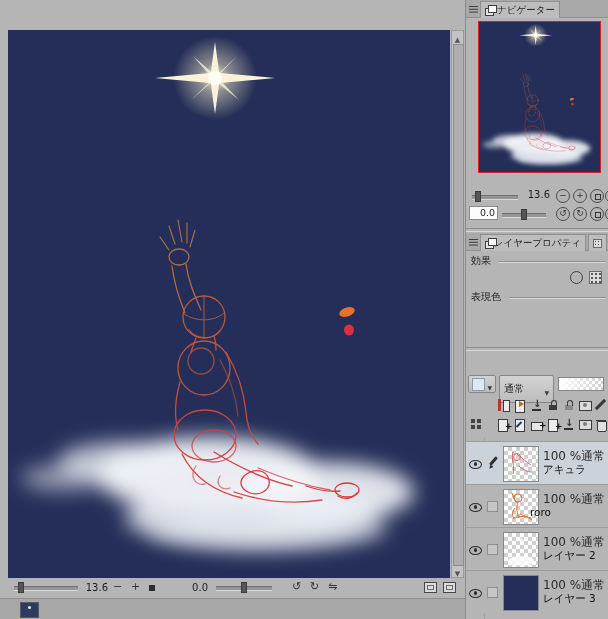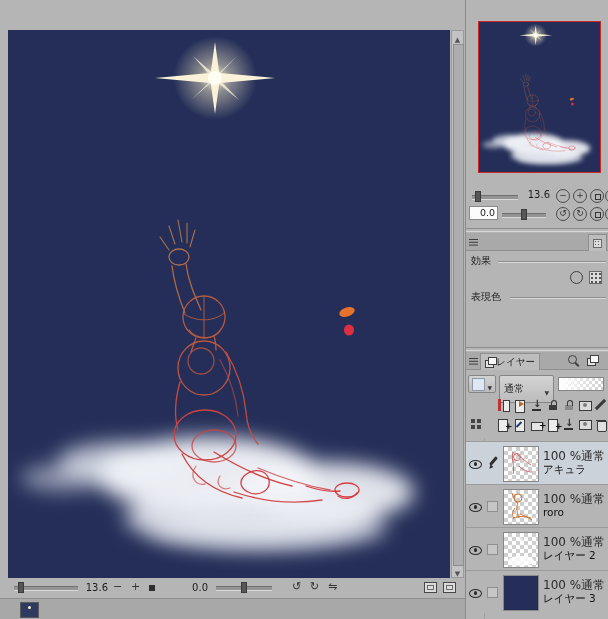--- a/index.html
+++ b/index.html
@@ -219,20 +219,27 @@
   </div>
 
   <div class="abs bstrip">
     <div class="abs previc"></div>
   </div>
 
   <div class="abs vborder"></div>
 
   <div class="abs panels">
 
+    <div class="abs phead" style="top:0;">
+      <span class="ic ic-menu" style="left:3px;top:5px;"></span>
+      <div class="ptab" style="left:14px;width:80px;">
+        <span class="ic-panel ic" style="position:relative;"></span>
+        <span>ナビゲーター</span>
+      </div>
+    </div>
     <div class="abs navthumb">
       <svg width="121" height="150" viewBox="0 0 442 548" preserveAspectRatio="none">
         <use href="#artwork"></use>
       </svg>
     </div>
     <div class="abs track" style="left:6px;top:195px;width:46px;"></div>
     <div class="abs shandle" style="left:9px;top:191px;"></div>
     <div class="abs val" style="left:54px;top:189px;width:30px;">13.6</div>
     <div class="abs cbtn g-minus" style="left:90px;top:189px;"></div>
     <div class="abs cbtn g-plus" style="left:107px;top:189px;"></div>
@@ -242,41 +249,36 @@
     <div class="abs track" style="left:36px;top:213px;width:44px;"></div>
     <div class="abs shandle" style="left:55px;top:209px;"></div>
     <div class="abs cbtn g-rotl" style="left:90px;top:207px;"></div>
     <div class="abs cbtn g-rotr" style="left:107px;top:207px;"></div>
     <div class="abs cbtn cbtn-sq" style="left:124px;top:207px;"></div>
     <div class="abs cbtn cbtn-sq" style="left:139px;top:207px;"></div>
     <div class="abs hdiv" style="top:228px;"></div>
 
     <div class="abs phead" style="top:233px;">
       <span class="ic ic-menu" style="left:3px;top:5px;"></span>
+      <div class="ptab" style="left:14px;width:106px;">
+        <span class="ic-panel ic" style="position:relative;"></span>
+        <span>レイヤープロパティ</span>
+      </div>
       <div class="ptab" style="left:122px;width:19px;">
         <span class="fx-tone" style="width:9px;height:9px;background-size:3px 3px;"></span>
       </div>
     </div>
     <div class="abs plabel" style="left:5px;top:254px;">効果</div>
     <div class="abs fline" style="left:32px;top:261px;width:108px;"></div>
     <div class="abs fx-circle" style="left:104px;top:271px;"></div>
     <div class="abs fx-tone" style="left:123px;top:271px;"></div>
     <div class="abs plabel" style="left:5px;top:290px;">表現色</div>
     <div class="abs fline" style="left:44px;top:297px;width:96px;"></div>
     <div class="abs hdiv" style="top:347px;"></div>
 
-    <div class="abs phead" style="top:352px;">
-      <span class="ic ic-menu" style="left:3px;top:357px;top:5px;"></span>
-      <div class="ptab" style="left:14px;width:60px;">
-        <span class="ic-panel ic" style="position:relative;"></span>
-        <span>レイヤー</span>
-      </div>
-      <span class="ic ic-mag" style="left:102px;top:3px;"></span>
-      <span class="ic ic-panel" style="left:121px;top:3px;"></span>
-    </div>
     <div class="abs combo" style="left:2px;top:375px;width:28px;height:18px;padding:0 3px;">
       <span style="width:11px;height:11px;background:#dfe7f2;border:1px solid #8d99ad;display:inline-block;"></span>
       <span class="g-caret" style="margin-left:auto;"></span>
     </div>
     <div class="abs combo" style="left:33px;top:375px;width:55px;height:28px;padding:0 4px;">
       <span style="font-size:10px;">通常</span>
       <span class="g-caret" style="margin-left:auto;"></span>
     </div>
     <div class="abs checker" style="left:92px;top:377px;width:46px;height:14px;border:1px solid #858585;background-size:6px 6px;background-position:0 0,3px 3px;box-sizing:border-box;">
       <span style="position:absolute;inset:0;background:linear-gradient(90deg,rgba(255,255,255,1),rgba(255,255,255,0));"></span>
@@ -327,21 +329,21 @@
             <circle cx="14" cy="8" r="4"></circle>
               <path d="M14,12 C12,18 13,23 15,28"></path>
             <path d="M9,28 C15,26 21,26 27,28"></path>
               <path d="M13,13 C10,9 9,6 8,3"></path>
             <path d="M16,24 C21,26 25,28 28,30"></path>
               <path d="M11,18 C8,22 8,26 10,29"></path>
           </g>
         </svg>
       </div>
       <div class="abs linfo" style="left:77px;top:6px;">100 %通常</div>
-      <div class="abs lname" style="left:77px;top:21px;">roro</div>
+      <div class="abs lname" style="left:64px;top:21px;">roro</div>
     </div>
 
     <div class="abs lrow" style="top:527px;">
       <span class="ic ic-eye" style="left:3px;top:15px;"></span>
       <span class="abs editsq" style="left:21px;top:16px;"></span>
       <div class="abs lthumb checker">
         <svg width="34" height="34" viewBox="0 0 34 34">
           <ellipse cx="17" cy="28" rx="13" ry="5" fill="#ffffff" opacity="0.8"></ellipse>
           <path d="M17,3 L17,11 M13,7 L21,7" stroke="#ffffff" stroke-width="1" opacity="0.9"></path>
         </svg>

